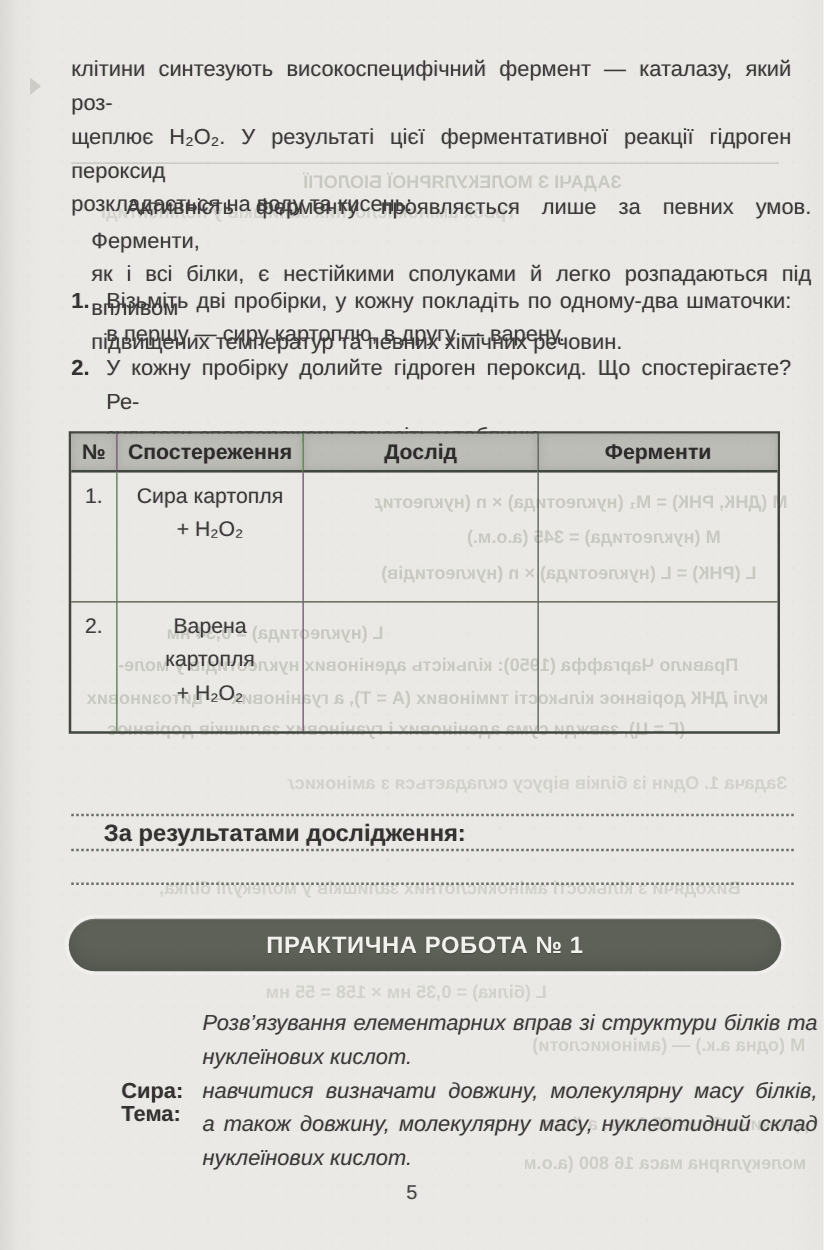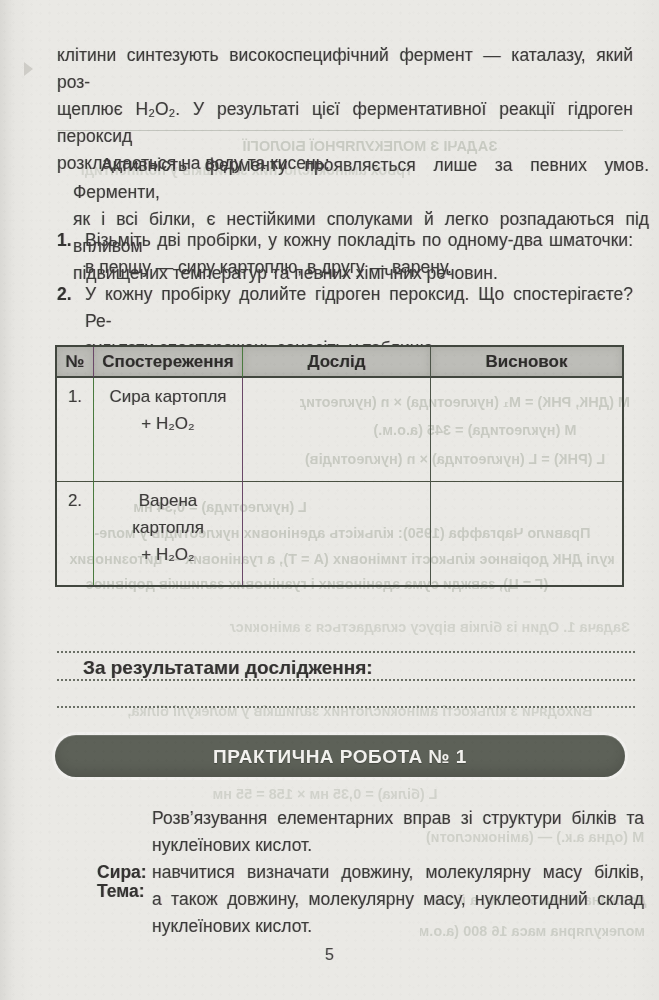--- a/index.html
+++ b/index.html
@@ -58,21 +58,21 @@
   
   .banner {
     position:absolute; left:55px; top:735px; width:570px; height:42px;
     background:#5d6158; border-radius:21px;
     box-shadow: 0 0 0 3px rgba(255,255,255,.30), inset 0 1px 0 rgba(255,255,255,.12), inset 0 -6px 12px rgba(0,0,0,.12);
     display:flex; align-items:center; justify-content:center;text-align:right;
   }
   .banner-title { color:#f2f1ee; font-weight:bold; font-size:19px; letter-spacing:.5px; text-shadow:0 1px 1px rgba(0,0,0,.25); }
   
   .lbl { position:absolute; left:97px; font-weight:bold; color:#343331; }
-  .lbl-text { position:absolute; left:152px; width:492px; }
+  .lbl-text { position:absolute; left:162px; width:492px;font-style:italic; }
   .page-number { position:absolute; left:0; top:941px; width:659px; text-align:center; font-size:16px; color:#474645; }
   
   .bleed {
     position:absolute; transform:scaleX(-1); color:#7b8573; opacity:.30;
     filter:blur(.6px); font-weight:bold; font-size:14.5px; line-height:20px;
     white-space:nowrap; overflow:hidden; pointer-events:none; text-align:center;
   }
   .bleed-hline { position:absolute; left:57px; top:130px; width:566px; border-top:1.5px solid rgba(95,105,90,.28); filter:blur(.4px); }
   .margin-mark {
     position:absolute; left:24px; top:62px; width:0; height:0; opacity:.55;
@@ -128,21 +128,21 @@
     <div class="step-text">
       <div class="ln">У кожну пробірку долийте гідроген пероксид. Що спостерігаєте? Ре-</div>
       <div class="ln end">зультати спостережень занесіть у таблицю.</div>
     </div>
   </div>
 
   <div class="tbl fringe">
     <div class="c hc">№</div>
     <div class="c hc bl-purple">Спостереження</div>
     <div class="c hc bl-green">Дослід</div>
-    <div class="c hc bl-dark">Висновок</div>
+    <div class="c hc bl-dark">Ферменти</div>
 
     <div class="c numcell">1.</div>
     <div class="c expcell bl-green">Сира картопля
 + H₂O₂</div>
     <div class="c bl-purple"></div>
     <div class="c bl-dark"></div>
 
     <div class="c numcell bt">2.</div>
     <div class="c expcell bl-green bt">Варена картопля
 + H₂O₂</div>

